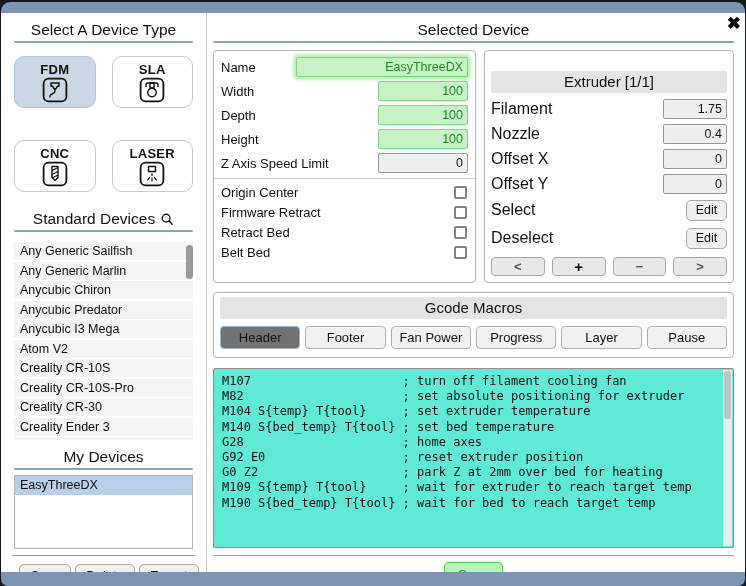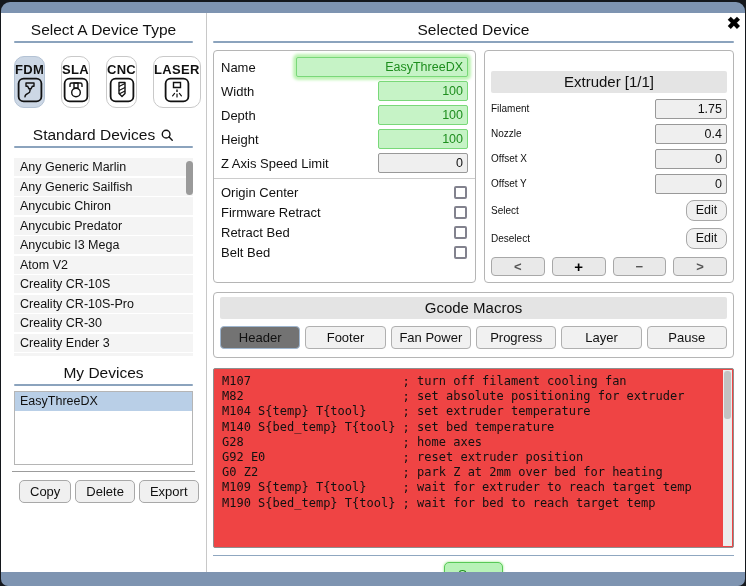--- a/index.html
+++ b/index.html
@@ -7,21 +7,21 @@
   .stage { position:relative; width:746px; height:586px; background:#14171c; overflow:hidden; }
   .dialog { position:absolute; left:1px; right:1px; top:2px; bottom:0; display:flex; flex-direction:column; }
   .titlebar { height:11px; background:#7e94b1; border-radius:9px 9px 0 0; }
   .bottombar { height:14px; background:#7e94b1; border-radius:0 0 7px 7px; }
   .dialog-body { flex:1; background:#ffffff; display:flex; overflow:hidden; }
 
   
   .left-panel { width:206px; box-sizing:border-box; border-right:1px solid #c8c8c8; padding:6px 13px 0 13px; }
   .section-title { font-size:15.5px; font-weight:400; text-align:center; height:22px; line-height:22px; color:#111; }
   .rule { height:2px; background:#8ba3bd; border-radius:1px; }
-  .devtype-grid { display:grid; grid-template-columns:1fr 1fr 1fr 1fr; gap:32px 16px; padding:13px 0 16px 0; }
+  .devtype-grid { display:grid; grid-template-columns:1fr 1fr; gap:32px 16px; padding:13px 0 16px 0; }
   .devtype-btn { height:50px; background:#fff; border:1px solid #c9c9c9; border-radius:10px;
                  display:flex; flex-direction:column; align-items:center; justify-content:center; cursor:pointer; }
   .devtype-btn.selected { background:#ccd7e5; border-color:#b3c2d4; }
   .devtype-label { font-weight:700; font-size:13px; letter-spacing:.3px; }
   .heading-with-icon { display:flex; align-items:center; justify-content:center; gap:5px; }
   .device-list { margin-top:10px; height:198px; overflow:hidden; position:relative; }
   .device-list .row { background:#f4f4f4; height:18px; line-height:18px; margin-bottom:1.5px;
                       font-size:12.5px; padding-left:6px; cursor:pointer; white-space:nowrap; }
   .list-thumb { position:absolute; right:0; top:3px; width:7px; height:34px; background:#9a9a9a; border-radius:3.5px; }
   .my-title { margin-top:6px; }
@@ -50,37 +50,37 @@
   .name-input { width:172px; box-shadow:0 0 3px 3px #bdf3b4; }
   .num-input { width:90px; }
   .box-sep { height:1px; background:#ccc; margin:3px -7px; }
   .check-row { display:flex; align-items:center; height:20px; }
   .check-row label { flex:1; font-size:13px; }
   .checkbox { appearance:none; -webkit-appearance:none; width:13px; height:13px; border:2px solid #82828e;
               border-radius:2px; background:#fff; margin:0 1px 0 0; cursor:pointer; }
   .box-header { background:#e4e4e4; border-radius:2px; text-align:center; font-size:15px; height:22px;
                 line-height:22px; margin-bottom:3px; }
   .ex-row { display:flex; align-items:center; height:25px; }
-  .ex-row label { flex:1; font-size:10px; }
-  .ex-input { width:72px; }
+  .ex-row label { flex:1; font-size:16px; }
+  .ex-input { width:64px; }
   .edit-row { height:28px; }
-  .edit-btn { width:41px; height:21px; font-size:12.5px; padding:0;border-radius:8px; }
+  .edit-btn { width:41px; height:21px; font-size:12.5px; padding:0; }
   .nav-row { display:flex; gap:7px; margin-top:5px; }
   .nav-btn { flex:1; height:19px; background:#e9e9e9; border:1px solid #a8a8a8; border-radius:4px;
              font-size:13px; font-weight:700; color:#555; line-height:15px; cursor:pointer; padding:0; }
   .nav-btn.plus { color:#000; font-size:15px; }
 
   .gcode-box { margin-top:9px; padding:4px 6px 8px 6px; }
   .tabs { display:flex; gap:5px; margin-top:7px; }
   .tab { flex:1; height:23px; background:#f1f1f1; border:1px solid #b0b0b0; border-radius:4px;
          font-size:13px; font-family:inherit; cursor:pointer; color:#111; }
   .tab.selected { background:#737373; border-color:#9fb6cf; }
 
   .gcode-area { margin-top:10px; height:180px; box-sizing:border-box; border:1px solid #8f8f8f;
-                border-radius:2px; background:#ef4444; position:relative; overflow:hidden; }
+                border-radius:2px; background:#5eead4; position:relative; overflow:hidden; }
   .gcode-area pre { margin:0; padding:5px 8px; font-family:"DejaVu Sans Mono",monospace;
                     font-size:12px; line-height:15.2px; color:#111; }
   .vscroll { position:absolute; top:1px; right:1px; bottom:1px; width:9px; background:#ececec; }
   .vscroll .thumb { position:absolute; top:1px; left:1px; width:7px; height:48px; background:#c2c2c2; border-radius:3px; }
 
   .right-sep { height:1px; background:#8fa7c0; margin-top:7px; }
   .save-row { text-align:center; padding-top:6px; }
   .save-btn { background:#b7f2b7; border:1px solid #57c957; border-radius:5px; color:#1e8e1e;
               font-size:13.5px; font-family:inherit; padding:4px 13px; cursor:pointer;
               box-shadow:0 0 2px 1px #cdf5c4; }
@@ -151,22 +151,22 @@
           <span>
             <svg class="icon-svg" width="14" height="14" viewBox="0 0 16 16" fill="none" stroke="#111" stroke-width="1.6">
               <circle cx="7" cy="7" r="4.4"></circle>
               <path d="M10.4 10.4 L14 14" stroke-linecap="round"></path>
             </svg>
           </span>
         </div>
         <div class="rule"></div>
 
         <div class="device-list">
+          <div class="row">Any Generic Sailfish</div>
           <div class="row">Any Generic Marlin</div>
-          <div class="row">Any Generic Sailfish</div>
           <div class="row">Anycubic Chiron</div>
           <div class="row">Anycubic Predator</div>
           <div class="row">Anycubic I3 Mega</div>
           <div class="row">Atom V2</div>
           <div class="row">Creality CR-10S</div>
           <div class="row">Creality CR-10S-Pro</div>
           <div class="row">Creality CR-30</div>
           <div class="row">Creality Ender 3</div>
           <div class="row">Creality Ender 5</div>
           <div class="list-thumb"></div>

